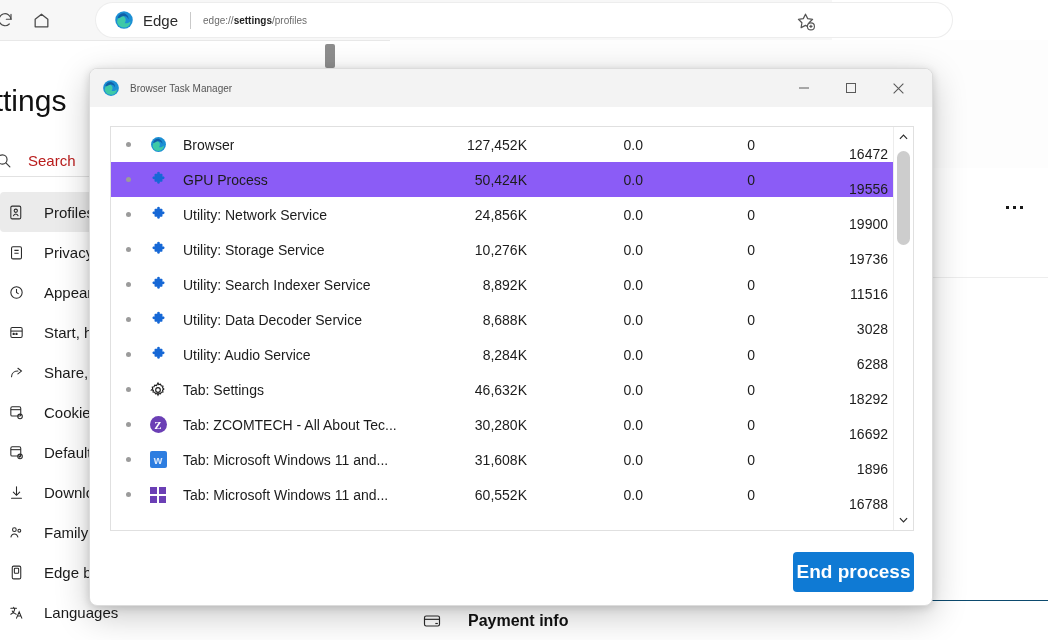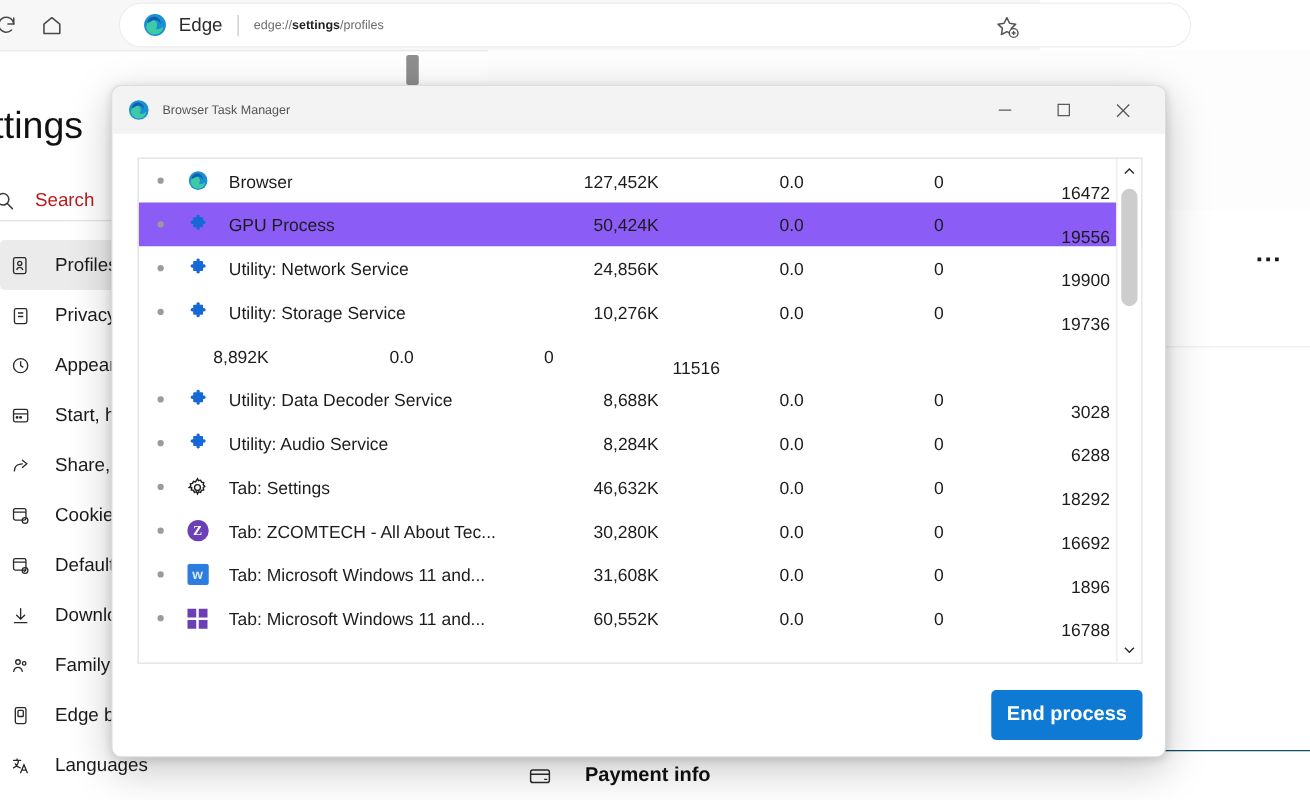--- a/index.html
+++ b/index.html
@@ -318,21 +318,21 @@
     border-radius: 7px;
   }
 
   .end-btn {
     position: absolute;
     left: 703px; top: 483px;
     width: 121px; height: 40px;
     background: #0f7ad4;
     color: #ffffff;
     border: none; border-radius: 4px;
-    font-size: 16px; font-weight: 700;
+    font-size: 19px; font-weight: 700;
     font-family: "Liberation Sans", sans-serif;
     cursor: pointer;
   }
 </style>
 </head>
 <body>
 
 <div class="browser-root">
 
   <div class="toolbar">
@@ -597,20 +597,29 @@
               </svg>
             </span>
             <span class="rowlbl">Utility: Storage Service</span>
           </div>
           <div class="td c-mem">10,276K</div>
           <div class="td c-cpu">0.0</div>
           <div class="td c-net">0</div>
           <div class="td c-pid">19736</div>
         </div>
         <div class="trow">
+          <div class="td c-task">
+            <span class="bullet"></span>
+            <span class="rowico">
+              <svg width="17" height="17" viewBox="0 0 24 24" fill="#1668d6">
+                <path d="M10.2 2.2a2 2 0 0 1 3.6 0c.3.7.1 1.3-.2 1.8h3a1 1 0 0 1 1 1v3c.5-.3 1.1-.5 1.8-.2a2 2 0 0 1 0 3.6c-.7.3-1.3.1-1.8-.2v3a1 1 0 0 1-1 1h-3c.3.5.5 1.1.2 1.8a2 2 0 0 1-3.6 0c-.3-.7-.1-1.3.2-1.8h-3a1 1 0 0 1-1-1v-3c-.5.3-1.1.5-1.8.2a2 2 0 0 1 0-3.6c.7-.3 1.3-.1 1.8.2V5a1 1 0 0 1 1-1h3c-.3-.5-.5-1.1-.2-1.8z"></path>
+              </svg>
+            </span>
+            <span class="rowlbl">Utility: Search Indexer Service</span>
+          </div>
           <div class="td c-mem">8,892K</div>
           <div class="td c-cpu">0.0</div>
           <div class="td c-net">0</div>
           <div class="td c-pid">11516</div>
         </div>
         <div class="trow">
           <div class="td c-task">
             <span class="bullet"></span>
             <span class="rowico">
               <svg width="17" height="17" viewBox="0 0 24 24" fill="#1668d6">

